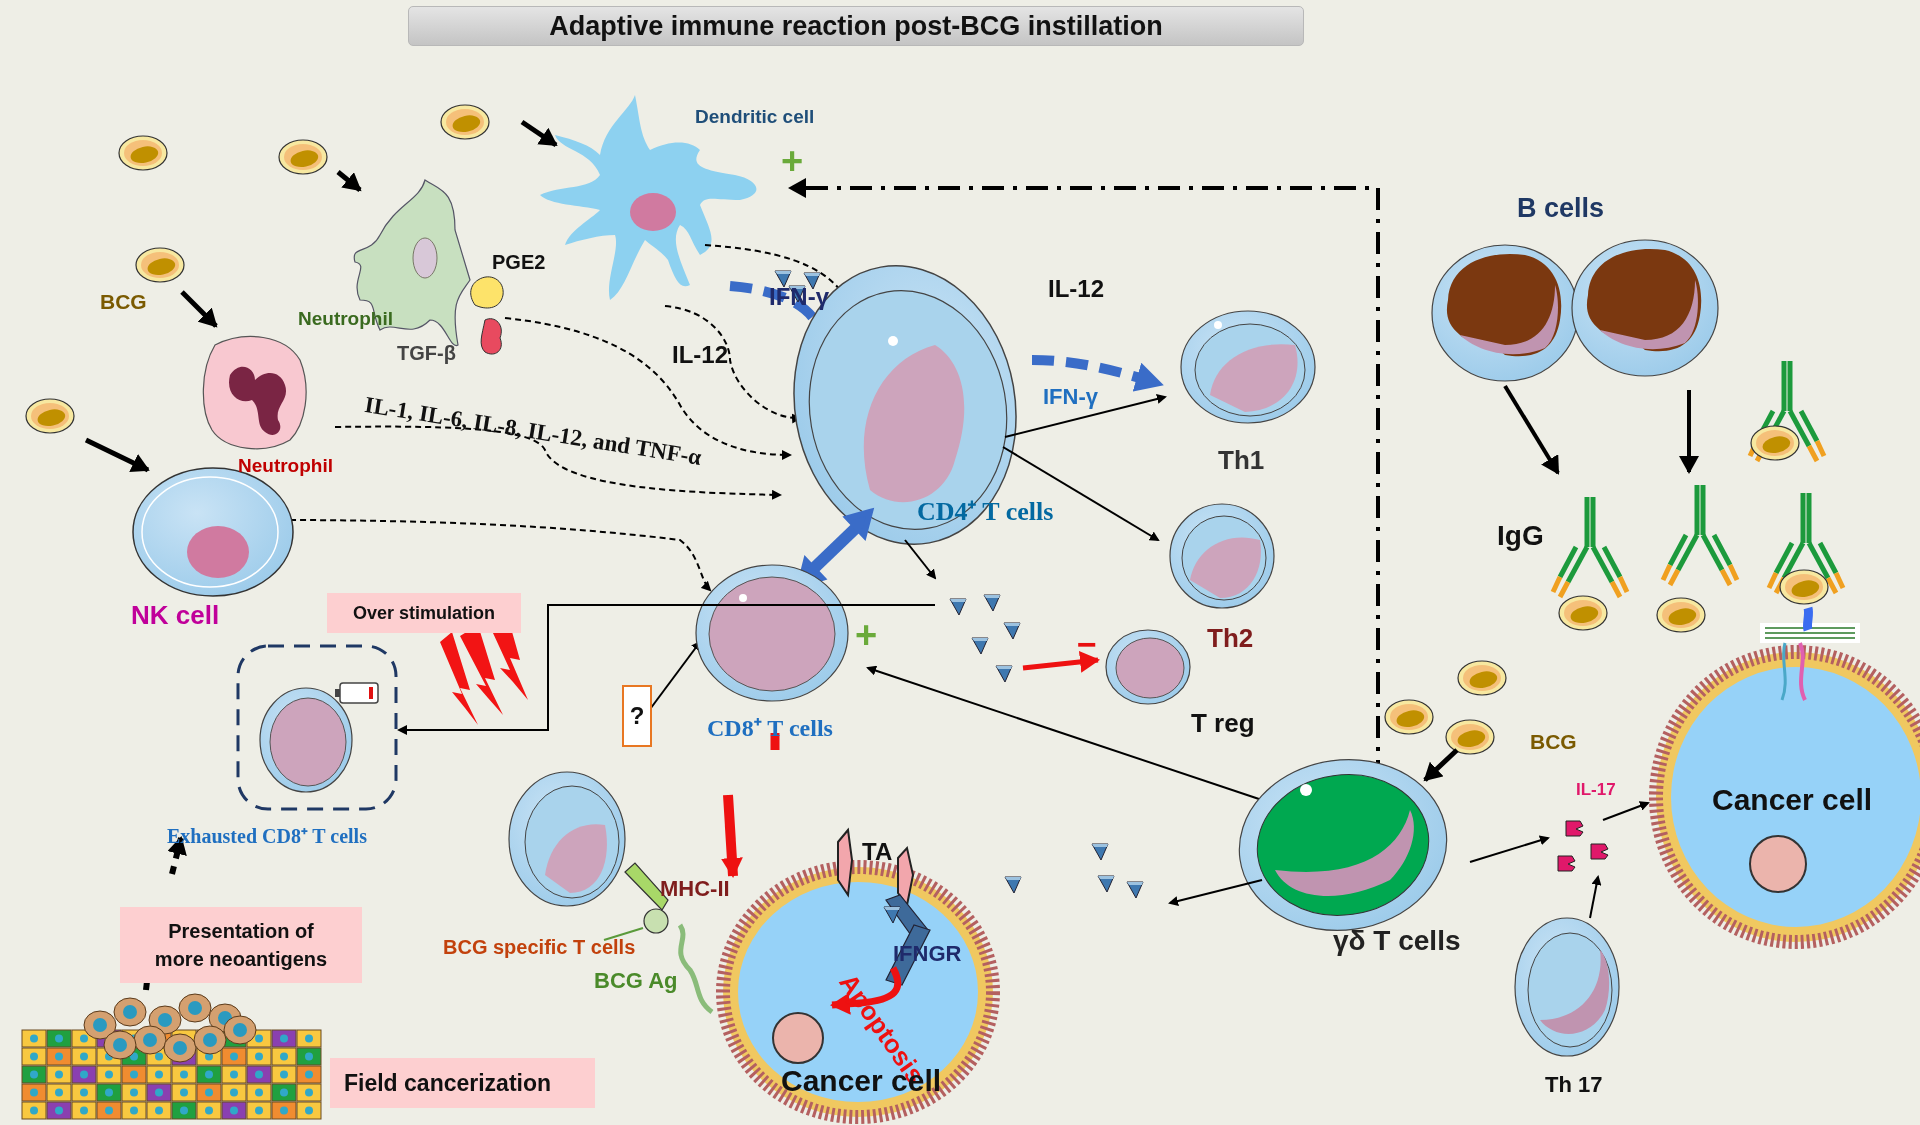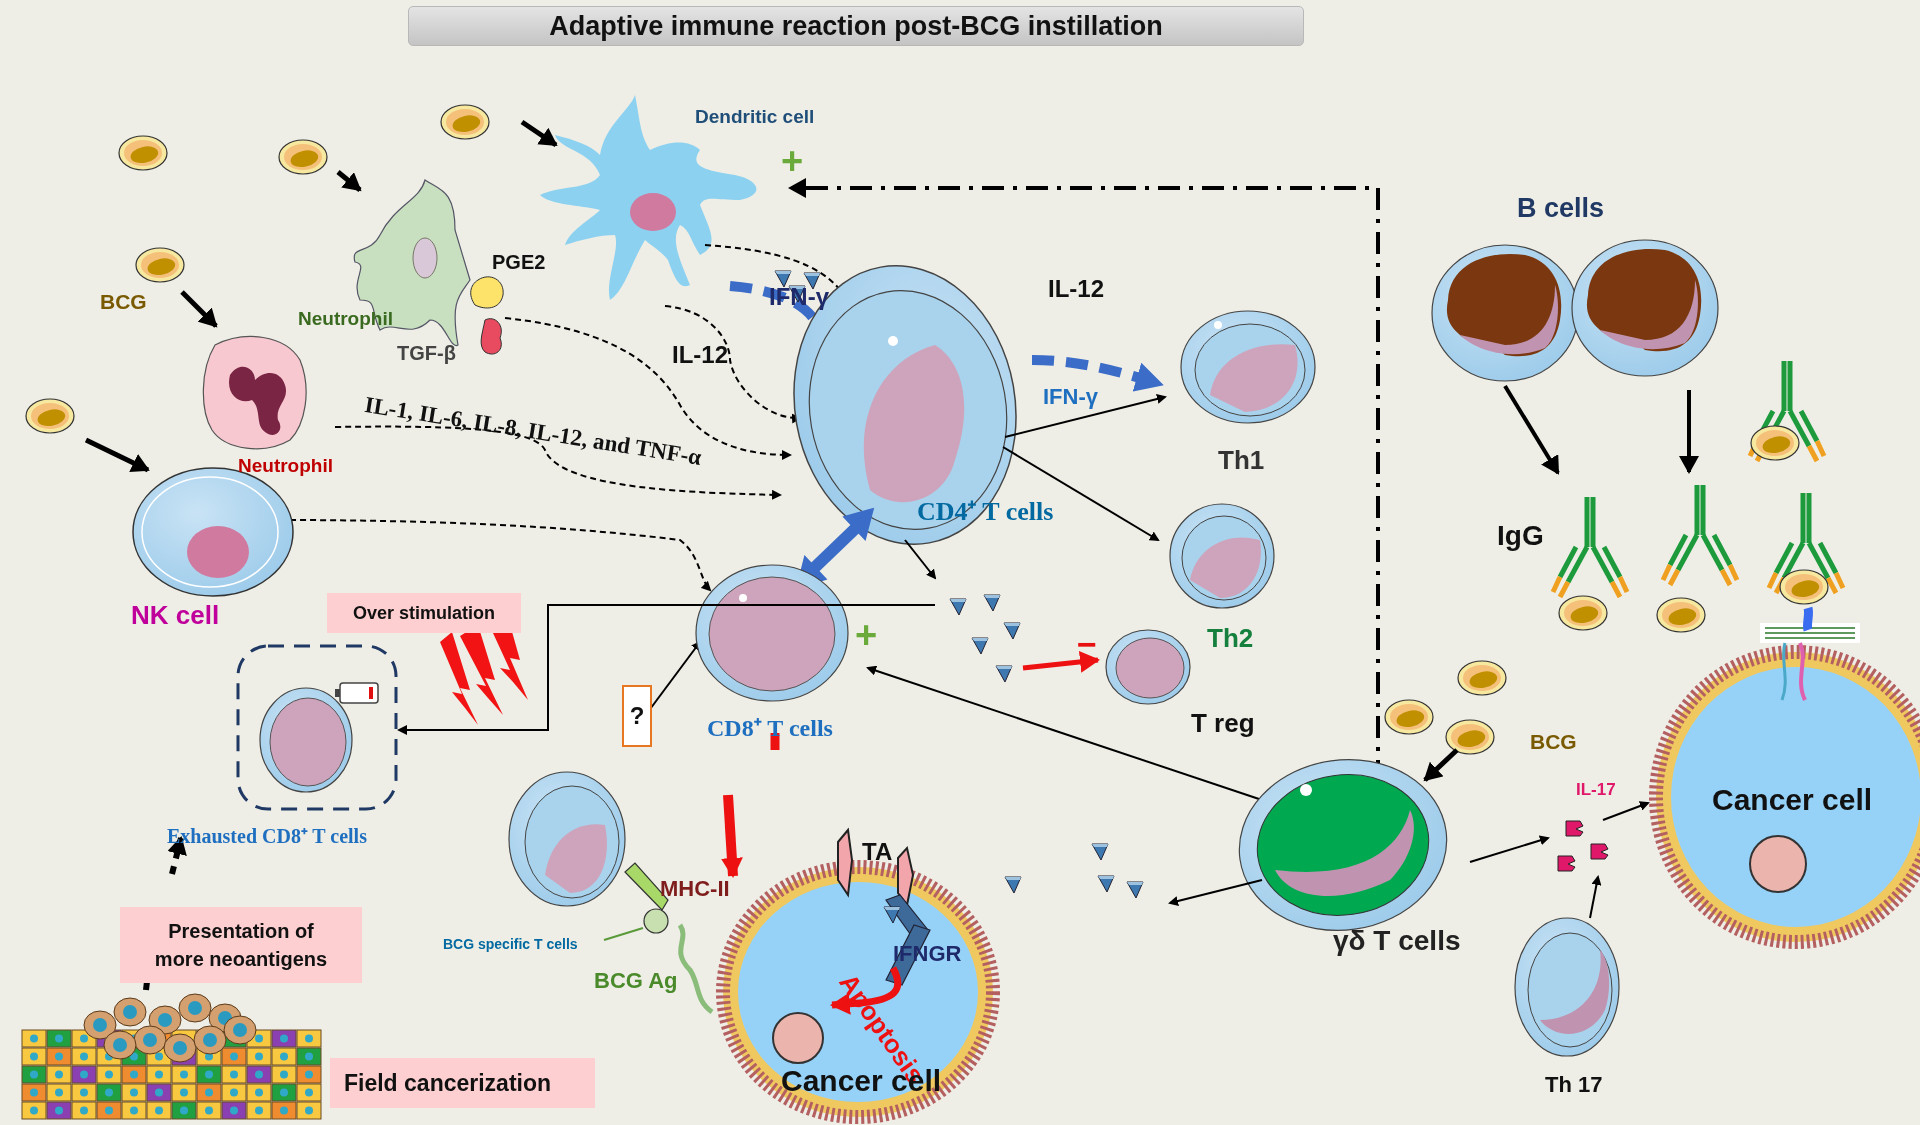--- a/index.html
+++ b/index.html
@@ -437,26 +437,26 @@
 <div class="lbl" style="left:100px;top:290px;font-size:21px;color:#7a5a00;">BCG</div>
 <div class="lbl" style="left:238px;top:455px;font-size:19px;color:#c00000;">Neutrophil</div>
 <div class="lbl" style="left:131px;top:600px;font-size:26px;color:#c0009a;">NK cell</div>
 <div class="lbl" style="left:672px;top:341px;font-size:24px;color:#111;">IL-12</div>
 <div class="lbl" style="left:1048px;top:275px;font-size:24px;color:#111;">IL-12</div>
 <div class="lbl" style="left:769px;top:283px;font-size:24px;color:#1f2a6b;">IFN-γ</div>
 <div class="lbl" style="left:1043px;top:384px;font-size:22px;color:#1f6fc0;">IFN-γ</div>
 <div class="lbl serif" style="left:367px;top:392px;font-size:23px;color:#111;transform:rotate(9deg);transform-origin:left top;">IL-1, IL-6, IL-8, IL-12, and TNF-α</div>
 <div class="lbl serif" style="left:917px;top:492px;font-size:26px;color:#0369a1;">CD4⁺ T cells</div>
 <div class="lbl" style="left:1218px;top:445px;font-size:26px;color:#333;">Th1</div>
-<div class="lbl" style="left:1207px;top:623px;font-size:26px;color:#15803d;">Th2</div>
+<div class="lbl" style="left:1207px;top:623px;font-size:26px;color:#7f1d1d;">Th2</div>
 <div class="lbl" style="left:1191px;top:708px;font-size:26px;color:#111;">T reg</div>
 <div class="lbl serif" style="left:707px;top:710px;font-size:24px;color:#1f6fc0;">CD8⁺ T cells</div>
 <div class="lbl serif" style="left:167px;top:822px;font-size:20px;color:#1f6fc0;">Exhausted CD8⁺ T cells</div>
 <div class="lbl" style="left:660px;top:876px;font-size:22px;color:#7f1d1d;">MHC-II</div>
-<div class="lbl" style="left:443px;top:936px;font-size:14px;color:#0369a1;text-align:right;">BCG specific T cells</div>
+<div class="lbl" style="left:443px;top:936px;font-size:20px;color:#c2410c;text-align:right;">BCG specific T cells</div>
 <div class="lbl" style="left:594px;top:968px;font-size:22px;color:#4a8a2a;">BCG Ag</div>
 <div class="lbl" style="left:862px;top:838px;font-size:24px;color:#111;">TA</div>
 <div class="lbl" style="left:893px;top:941px;font-size:22px;color:#1f2a6b;">IFNGR</div>
 <div class="lbl" style="left:858px;top:968px;font-size:26px;color:#ee1111;transform:rotate(55deg);transform-origin:left top;">Apoptosis</div>
 <div class="lbl" style="left:781px;top:1064px;font-size:30px;color:#111;">Cancer cell</div>
 <div class="lbl" style="left:1712px;top:783px;font-size:30px;color:#111;">Cancer cell</div>
 <div class="lbl" style="left:1333px;top:925px;font-size:28px;color:#222;">γδ T cells</div>
 <div class="lbl" style="left:1530px;top:730px;font-size:21px;color:#7a5a00;">BCG</div>
 <div class="lbl" style="left:1576px;top:780px;font-size:17px;color:#e0186a;">IL-17</div>
 <div class="lbl" style="left:1545px;top:1072px;font-size:22px;color:#111;">Th 17</div>

